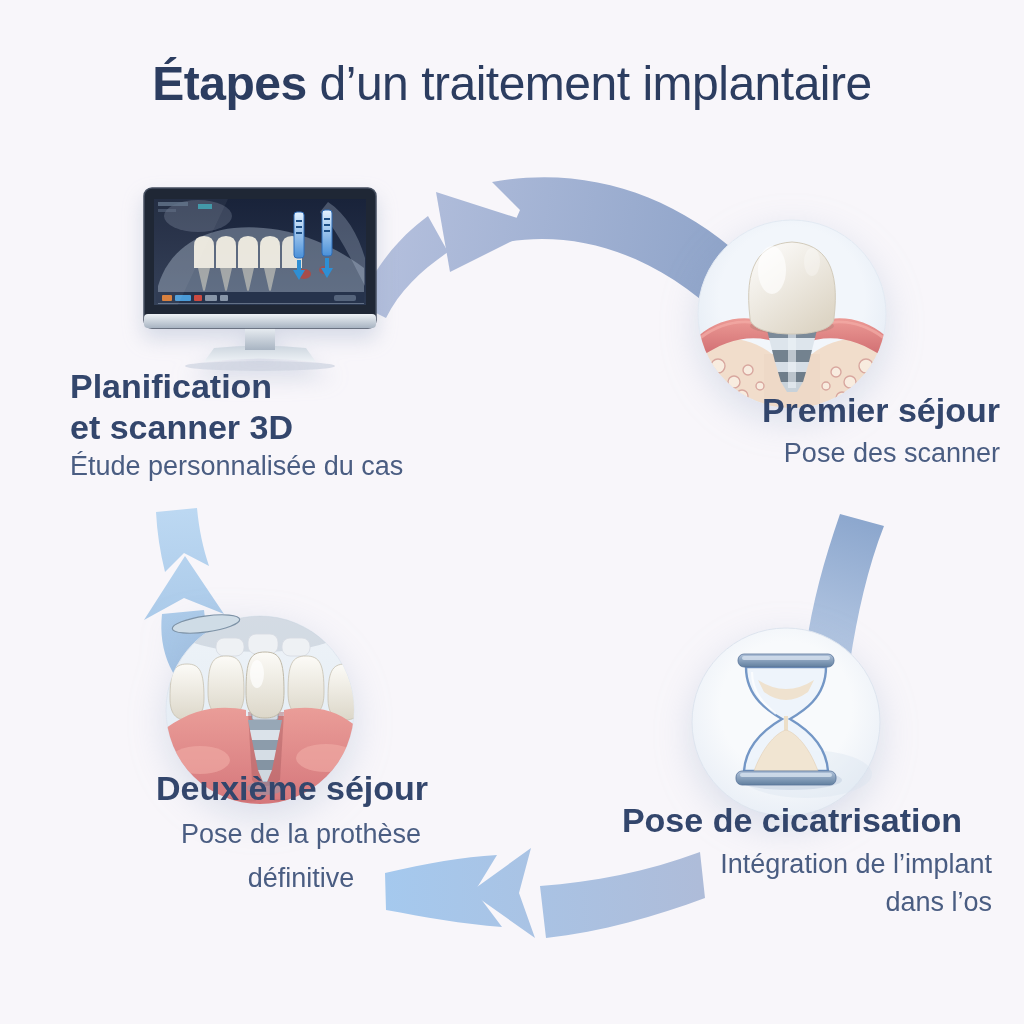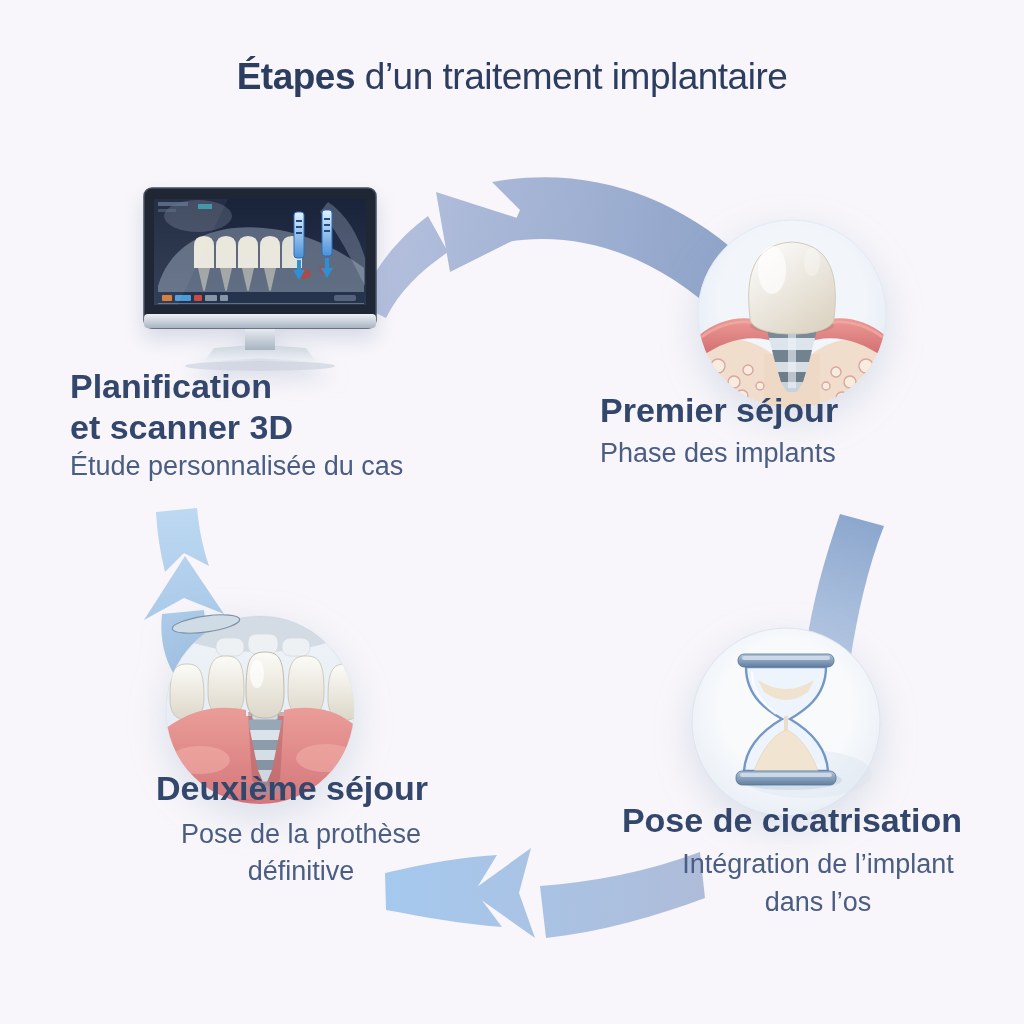--- a/index.html
+++ b/index.html
@@ -4,43 +4,43 @@
 <style>
   html,body{margin:0;padding:0}
   body{
     width:1024px;height:1024px;overflow:hidden;
     background:var(--background,#f8f6fa);
     font-family:"Liberation Sans",sans-serif;
   }
   .canvas{position:relative;width:1024px;height:1024px}
   .title{
     position:absolute;top:56px;left:0;width:100%;margin:0;
-    text-align:center;font-size:37px;font-weight:400;letter-spacing:-.5px;
+    text-align:center;font-size:48px;font-weight:400;letter-spacing:-.5px;
     color:var(--title-navy,#2c3d60);
   }
   .title .bold{font-weight:700}
   .arrows{position:absolute;left:0;top:0;z-index:1}
   .illus{position:absolute;z-index:2;filter:drop-shadow(0 12px 18px rgba(140,160,195,.28))}
   .monitor{left:138px;top:186px;filter:drop-shadow(0 10px 10px rgba(150,165,195,.35))}
   .c-implant{left:694px;top:214px}
   .c-hour{left:688px;top:624px}
   .c-teeth{left:158px;top:612px}
   .step{position:absolute;z-index:3}
   .step-title{font-size:34px;font-weight:700;color:var(--step-title-navy,#33466c);line-height:1.22;white-space:nowrap}
   .step-sub{font-size:27px;font-weight:400;color:var(--subtitle-slate,#4a5d82);line-height:1.3;white-space:nowrap}
   .s1{left:70px;top:366px;width:384px;text-align:left}
   .s1 .step-sub{}
-  .s2{left:600px;top:390px;width:400px;text-align:left}
+  .s2{left:600px;top:390px;width:400px;text-align:right}
   .s2 .step-sub{margin-top:5px}
   .s3{left:592px;top:800px;width:400px;text-align:center}
-  .s3 .step-sub{text-align:center;margin-left:52px;margin-top:6px}
+  .s3 .step-sub{text-align:right;margin-left:52px;margin-top:6px}
   .s3 .step-sub+.step-sub{margin-top:2px}
   .s4{left:112px;top:768px;width:360px;text-align:center}
   .s4 .step-sub{margin-left:18px;margin-top:8px}
-  .s4 .step-sub+.step-sub{margin-top:1px}
+  .s4 .step-sub+.step-sub{margin-top:8px}
 </style>
 </head>
 <body>
 
 <div class="canvas">
 
   <h1 class="title"><span class="bold">Étapes</span><span> d’un traitement implantaire</span></h1>
 
   <svg class="arrows" width="1024" height="1024" viewBox="0 0 1024 1024">
     <defs>
@@ -293,21 +293,21 @@
   </div>
 
   <div class="step s1">
     <div class="step-title">Planification</div>
     <div class="step-title">et scanner 3D</div>
     <div class="step-sub">Étude personnalisée du cas</div>
   </div>
 
   <div class="step s2">
     <div class="step-title">Premier séjour</div>
-    <div class="step-sub">Phase des implants</div>
+    <div class="step-sub">Pose des scanner</div>
   </div>
 
   <div class="step s3">
     <div class="step-title">Pose de cicatrisation</div>
     <div class="step-sub">Intégration de l’implant</div>
     <div class="step-sub">dans l’os</div>
   </div>
 
   <div class="step s4">
     <div class="step-title">Deuxième séjour</div>

